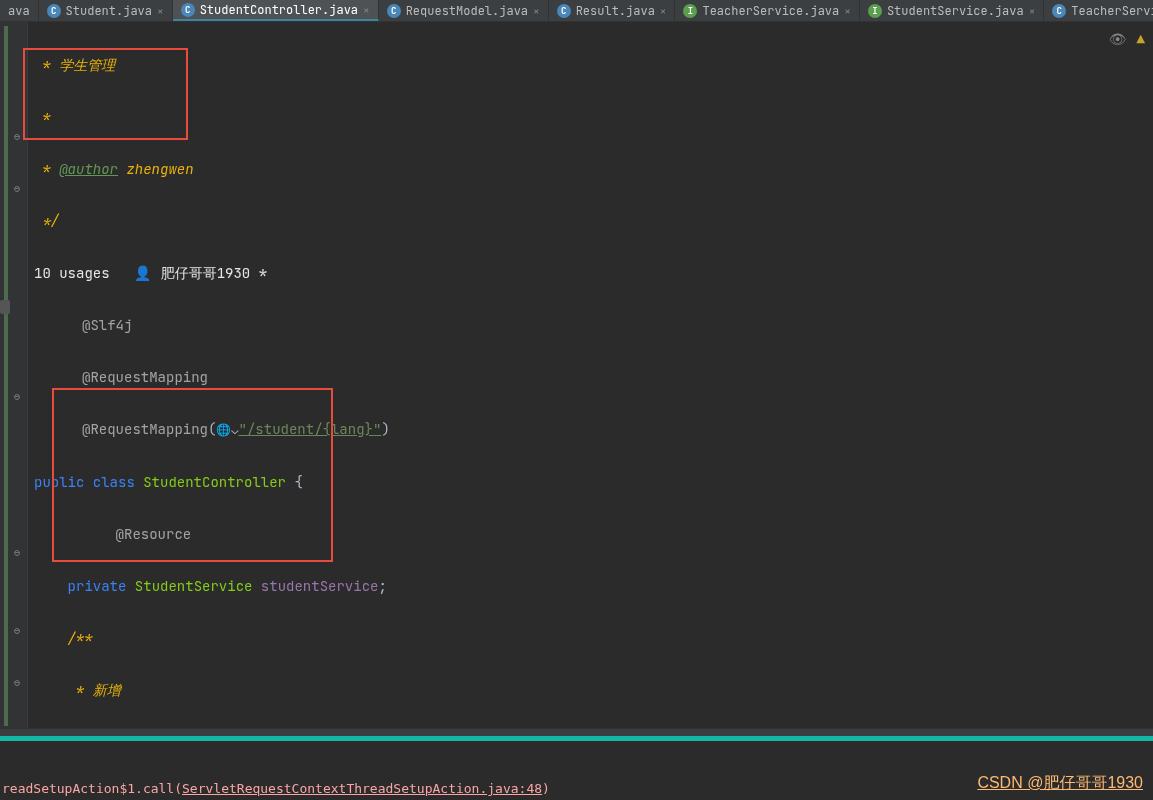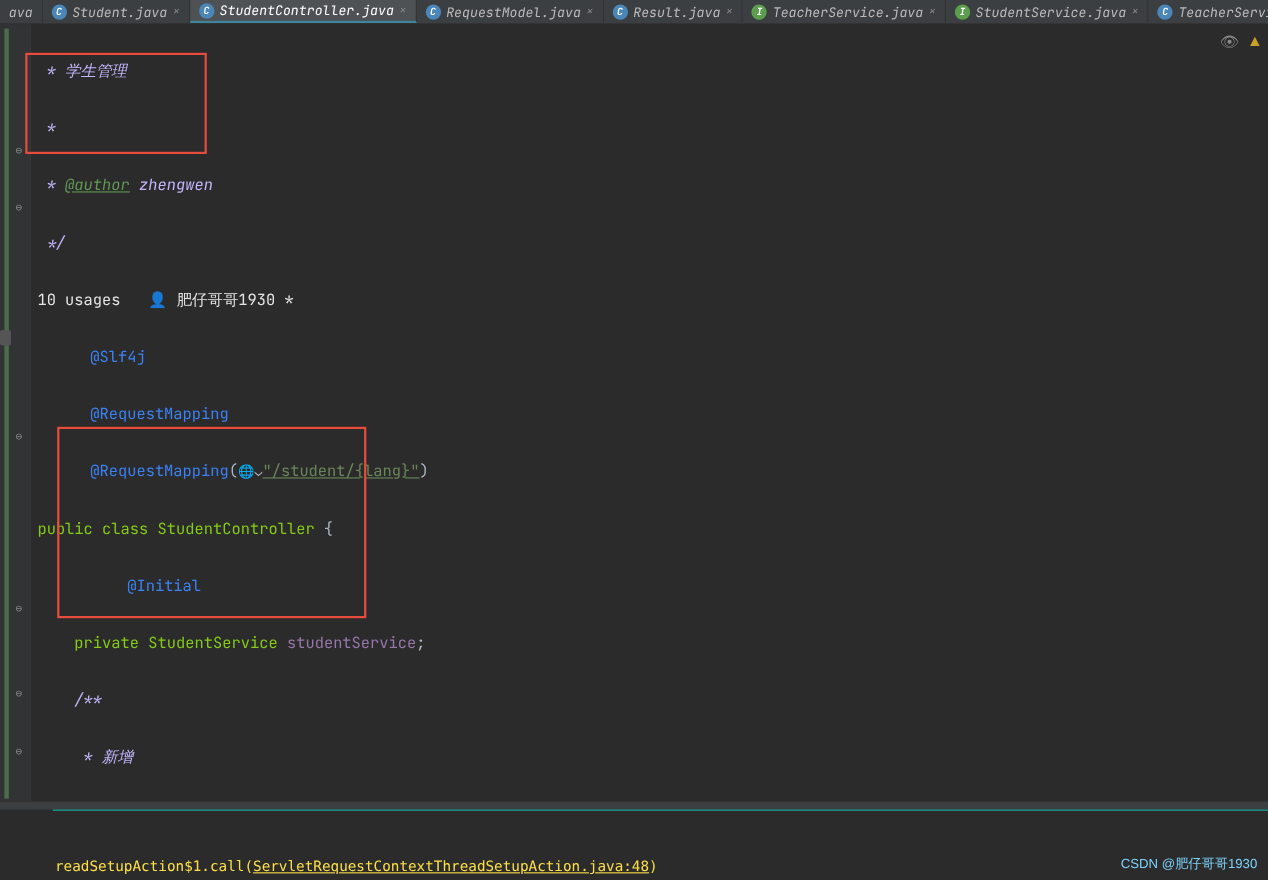--- a/index.html
+++ b/index.html
@@ -23,21 +23,20 @@
 .tab {
   display: flex;
   align-items: center;
   padding: 0 8px;
   gap: 5px;
   border-right: 1px solid #323232;
   color: #bbbbbb;
   font-size: 12px;
   white-space: nowrap;
   cursor: pointer;
-  font-style: italic;
 }
 .tab.active {
   background: #4e5254;
   color: #ffffff;
   border-bottom: 2px solid #3e86a0;
 }
 .tab-icon {
   width: 14px; height: 14px;
   border-radius: 50%;
   display: flex; align-items: center; justify-content: center;
@@ -83,24 +82,24 @@
 }
 .code {
   position: absolute;
   left: 28px;
   top: 4px;
   right: 0;
   line-height: 26px;
   white-space: pre;
 }
 .code .line { display: block; padding-left: 6px; }
-.comment { color: #c4b5fd; font-style: italic; }
+.comment { color: #eab308; font-style: italic; }
 .doctag { color: #629755; font-style: italic; text-decoration: underline; font-weight: normal; }
-.keyword { color: #84cc16; }
-.annotation { color: #3b82f6; padding-left: 48px; }
+.keyword { color: #3b82f6; }
+.annotation { color: #a3a3a3; padding-left: 48px; }
 .string-u { color: #6a8759; text-decoration: underline; }
 .classname { color: #84cc16; }
 .field { color: #9876aa; }
 .hint { color: #e5e5e5; font-style: normal; }
 .globe { color: #aaa; font-size: 12px; }
 .punct { color: #a9b7c6; }
 .vcs-line {
   background: #323232;
 }
 .redbox1 {
@@ -118,41 +117,41 @@
   pointer-events: none;
 }
 .footer-gap {
   height: 8px;
   background: #3c3f41;
   border-top: 1px solid #323232;
 }
 .bottom-panel {
   height: 64px;
   background: #2b2b2b;
-  border-top: 1px solid #14b8a6;
-  color: #fde047;
+  border-top: 5px solid #14b8a6;
+  color: #fca5a5;
   font-size: 13px;
   position: relative;
-  margin-left: 48px;
 }
 .bottom-line {
   position: absolute;
   left: 0;
   bottom: 4px;
   padding-left: 2px;
   font-family: monospace;
 }
 .bottom-line .uline { text-decoration: underline; }
 .watermark {
   position: absolute;
   right: 10px;
   bottom: 6px;
-  color: #7dd3fc;
-  font-size: 12px;
+  color: #fdba74;
+  font-size: 16px;
   font-family: sans-serif;
+  text-decoration: underline;
 }
 .left-chip {
   position: absolute;
   left: 0; top: 278px;
   width: 10px; height: 14px;
   background: #555;
   border-radius: 2px;
 }
 </style>
 </head>
@@ -219,21 +218,21 @@
   <div class="code">
 <span class="line comment"> * 学生管理</span>
 <span class="line comment"> *</span>
 <span class="line"><span class="comment"> * </span><span class="doctag">@author</span><span class="comment"> zhengwen</span></span>
 <span class="line comment"> */</span>
 <span class="line"><span class="hint">10 usages</span>   <span class="hint">👤 </span><span class="hint">肥仔哥哥1930 *</span></span>
 <span class="line"><span class="annotation">@Slf4j</span></span>
 <span class="line"><span class="annotation">@RequestMapping</span></span>
 <span class="line"><span class="annotation">@RequestMapping</span><span class="punct">(</span><span class="globe">🌐⌄</span><span class="string-u">"/student/{lang}"</span><span class="punct">)</span></span>
 <span class="line"><span class="keyword">public</span> <span class="keyword">class</span> <span class="classname">StudentController</span><span class="punct"> {</span></span>
-<span class="line">    <span class="annotation">@Initial</span></span>
+<span class="line">    <span class="annotation">@Resource</span></span>
 <span class="line">    <span class="keyword">private</span> <span class="classname">StudentService</span> <span class="field">studentService</span><span class="punct">;</span></span>
 <span class="line comment">    <span>/**</span></span>
 <span class="line comment">    <span> * 新增</span></span>
 
 
 
 
 
 
 

